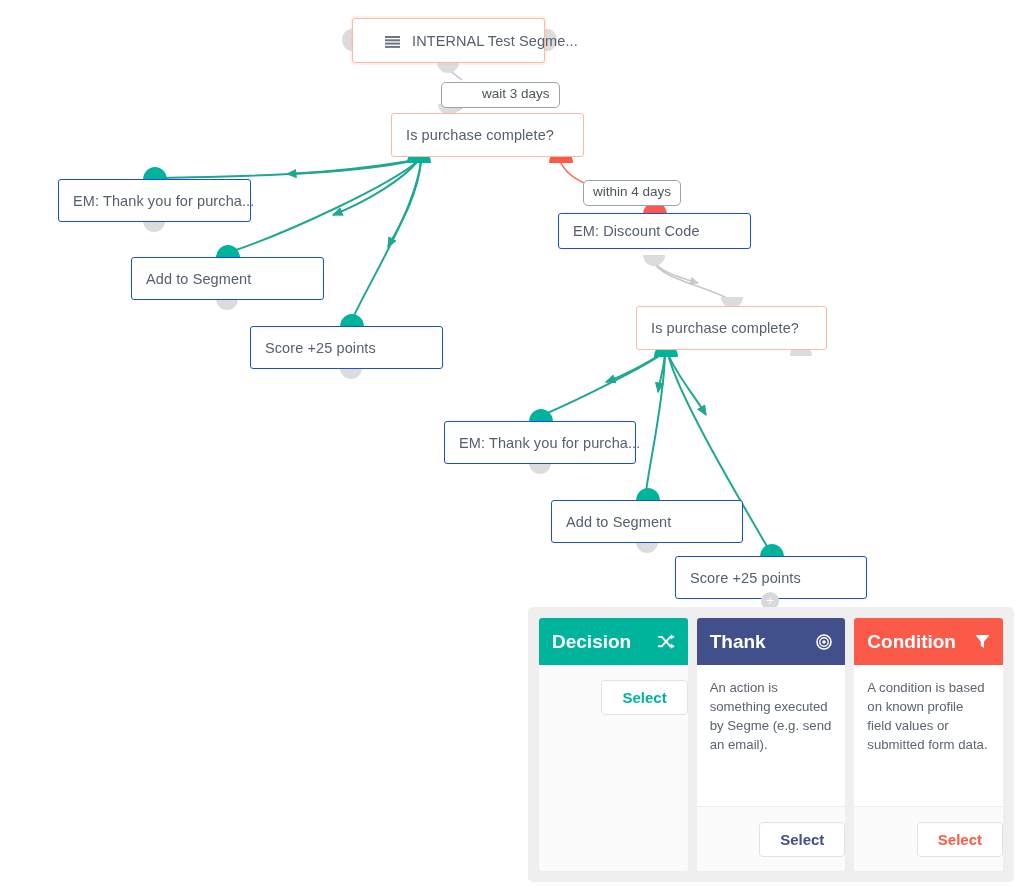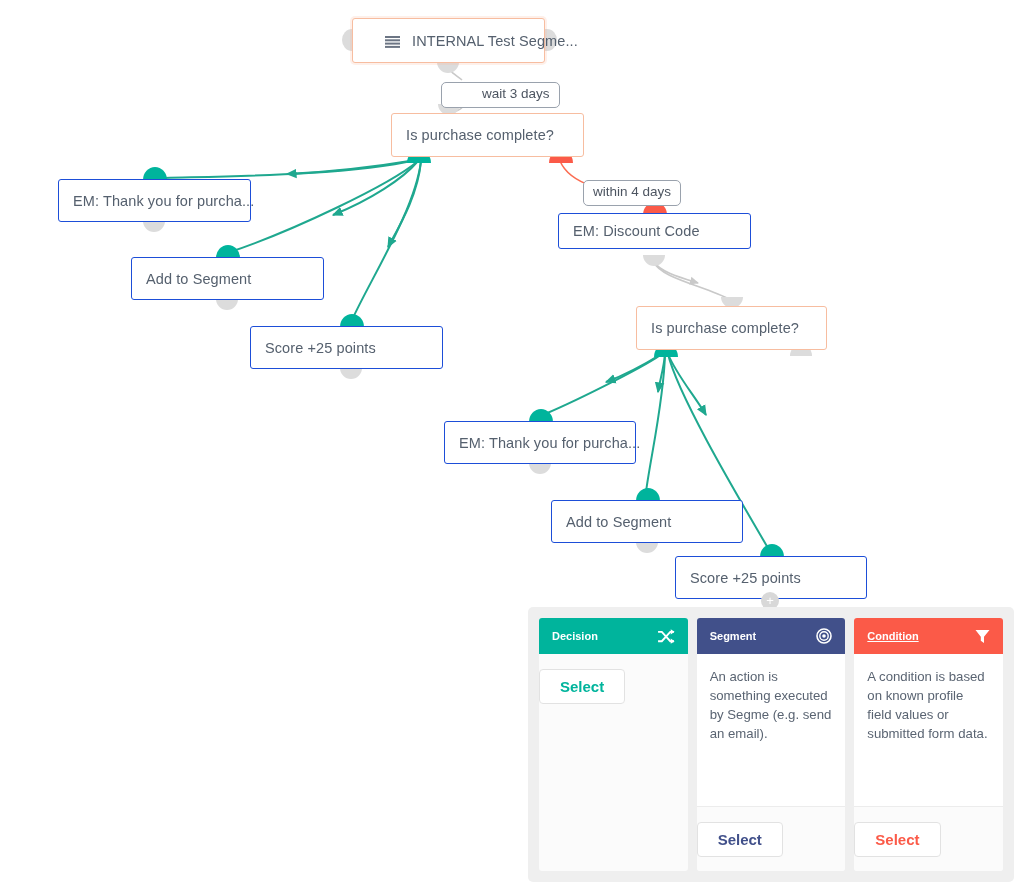--- a/index.html
+++ b/index.html
@@ -111,44 +111,44 @@
   }
   .pcard {
     flex: 1 1 0;
     background: #fbfbfb;
     border-radius: 3px;
     display: flex;
     flex-direction: column;
     overflow: hidden;
   }
   .pcard-head {
-    height: 36px;
+    height: 47px;
     display: flex;
     align-items: center;
     justify-content: space-between;
     padding: 0 13px;
     color: #ffffff;
-    font-size: 11px;
+    font-size: 19px;
     font-weight: bold;
   }
   .pcard-head .hicon { display: flex; align-items: center; }
   .pcard-body {
     flex: 1 1 auto;
     background: #ffffff;
     padding: 13px 13px 10px;
     font-size: 13.2px;
     line-height: 1.45;
     color: #5a6472;
     border-bottom: 1px solid #ececec;
   }
   .pcard-foot {
     height: 64px;
     display: flex;
     align-items: center;
-    justify-content: flex-start;
+    justify-content: flex-end;
     background: #fbfbfb;
   }
   .sel-btn {
     background: #ffffff;
     border: 1px solid #e2e2e2;
     border-radius: 4px;
     font-size: 15px;
     font-weight: bold;
     padding: 8px 20px;
     cursor: pointer;
@@ -302,37 +302,37 @@
           </svg>
         </span>
       </div>
       <div class="pcard-foot">
         <button class="sel-btn" style="color:#00b49c;">Select</button>
       </div>
     </div>
 
     <div class="pcard">
       <div class="pcard-head" style="background:#41508a;">
-        <span>Segment</span>
+        <span>Thank</span>
         <span class="hicon">
           <svg width="16" height="16" viewBox="0 0 16 16" xmlns="http://www.w3.org/2000/svg">
             <circle cx="8" cy="8" r="7" fill="none" stroke="#ffffff" stroke-width="1.6"></circle>
             <circle cx="8" cy="8" r="4.2" fill="none" stroke="#ffffff" stroke-width="1.4"></circle>
             <circle cx="8" cy="8" r="1.8" fill="#ffffff"></circle>
           </svg>
         </span>
       </div>
       <div class="pcard-body">An action is something executed by Segme (e.g. send an email).</div>
       <div class="pcard-foot">
         <button class="sel-btn" style="color:#41508a;">Select</button>
       </div>
     </div>
 
     <div class="pcard">
-      <div class="pcard-head" style="background:#fb5a48;text-decoration:underline;">
+      <div class="pcard-head" style="background:#fb5a48;">
         <span>Condition</span>
         <span class="hicon">
           <svg width="15" height="15" viewBox="0 0 15 15" xmlns="http://www.w3.org/2000/svg">
             <path d="M0.5,1 H14.5 L9,7.8 V14 L5.8,11.8 V7.8 z" fill="#ffffff"></path>
           </svg>
         </span>
       </div>
       <div class="pcard-body">A condition is based on known profile field values or submitted form data.</div>
       <div class="pcard-foot">
         <button class="sel-btn" style="color:#fb5a48;">Select</button>

